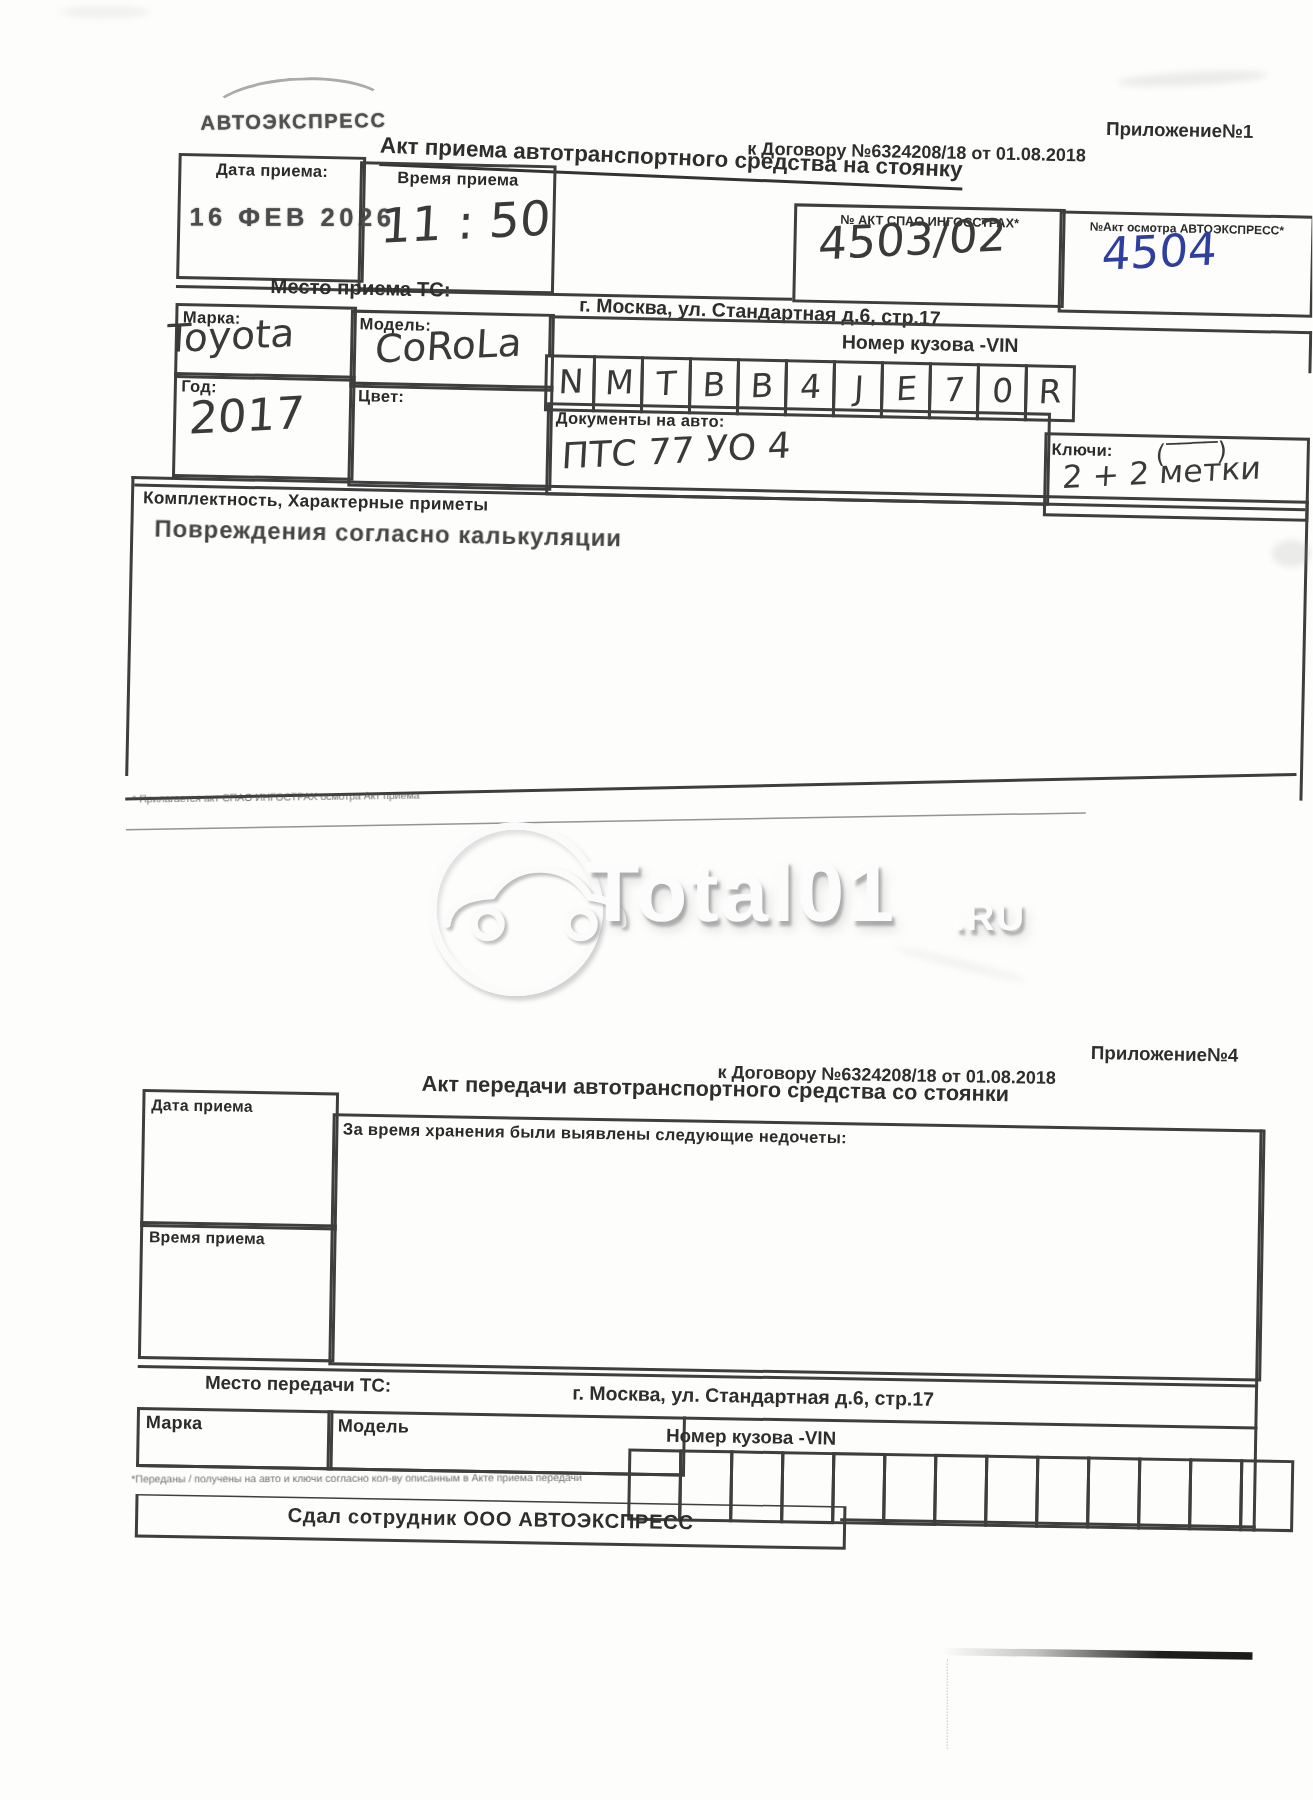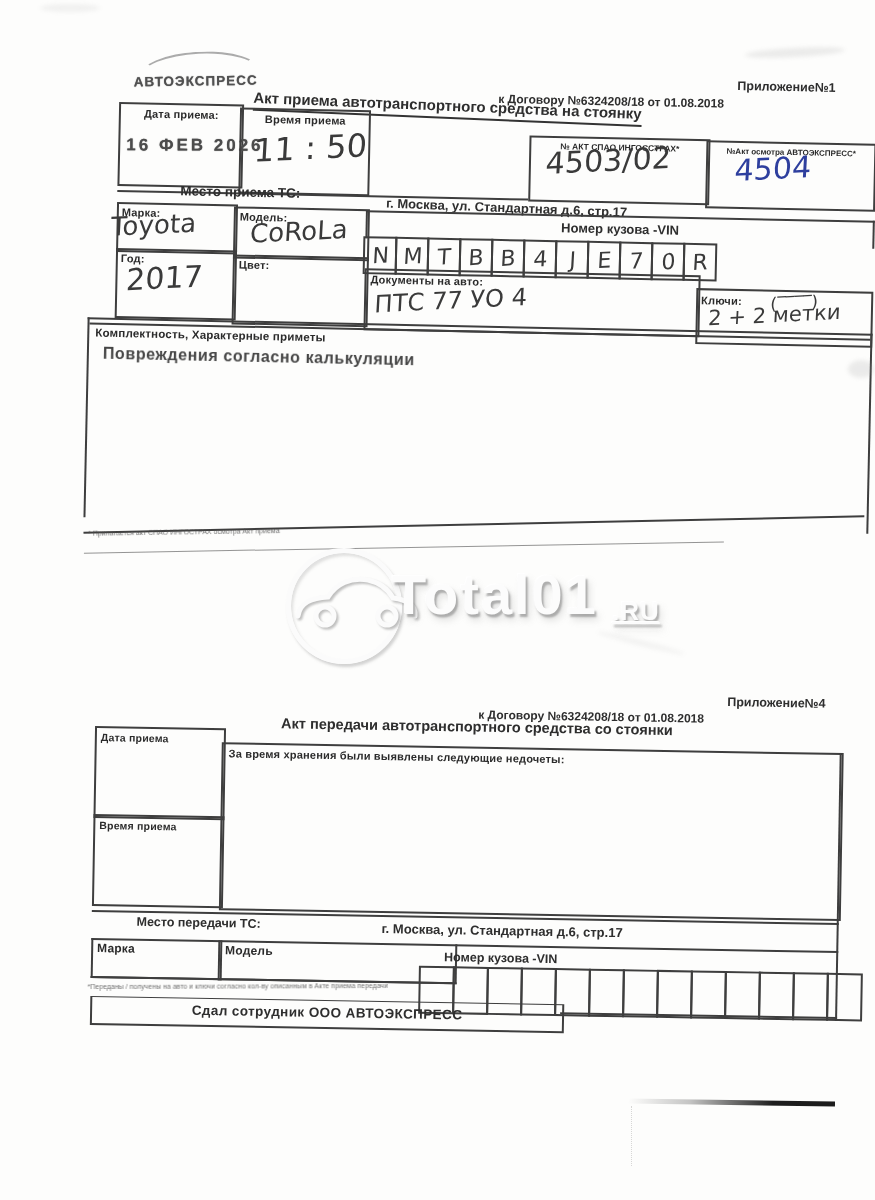--- a/index.html
+++ b/index.html
@@ -152,21 +152,21 @@
   </div>
 
   <div>
     <div class="wm-circle" style="left:286px;top:548px;"></div>
     <svg class="abs" style="left:292px;top:568px;filter:drop-shadow(2px 2px 1px rgba(130,130,130,.5));" width="130" height="62" viewBox="0 0 130 62">
       <path d="M6,48 C8,34 20,30 36,29 C44,16 58,9 76,12 C90,15 97,23 101,30 C116,32 124,38 123,48" fill="none" stroke="#fbfbfb" stroke-width="5" stroke-linecap="round"></path>
       <circle cx="33" cy="48" r="9" fill="none" stroke="#fbfbfb" stroke-width="5"></circle>
       <circle cx="95" cy="48" r="9" fill="none" stroke="#fbfbfb" stroke-width="5"></circle>
     </svg>
     <div class="wm-text wm-main" style="left:392px;top:562px;">Total01</div>
-    <div class="wm-text wm-tld" style="left:612px;top:596px;text-decoration:underline;">.RU</div>
+    <div class="wm-text wm-tld" style="left:636px;top:596px;">.RU</div>
   </div>
 
   <div class="form2">
 
     <div class="abs" style="left:630px;top:684px;width:195px;text-align:right;font-size:12.5px;font-weight:bold;">Приложение№4</div>
     <div class="abs" style="left:478px;top:701px;font-size:12px;font-weight:bold;">к Договору №6324208/18 от 01.08.2018</div>
     <div class="abs title" style="left:281px;top:712px;font-size:14.5px;">Акт передачи автотранспортного средства со стоянки</div>
 
     <div class="cell" style="left:95px;top:726px;width:127px;height:88px;">
       <div class="lbl" style="margin:3px 0 0 4px;font-size:10.5px;">Дата приема</div>

